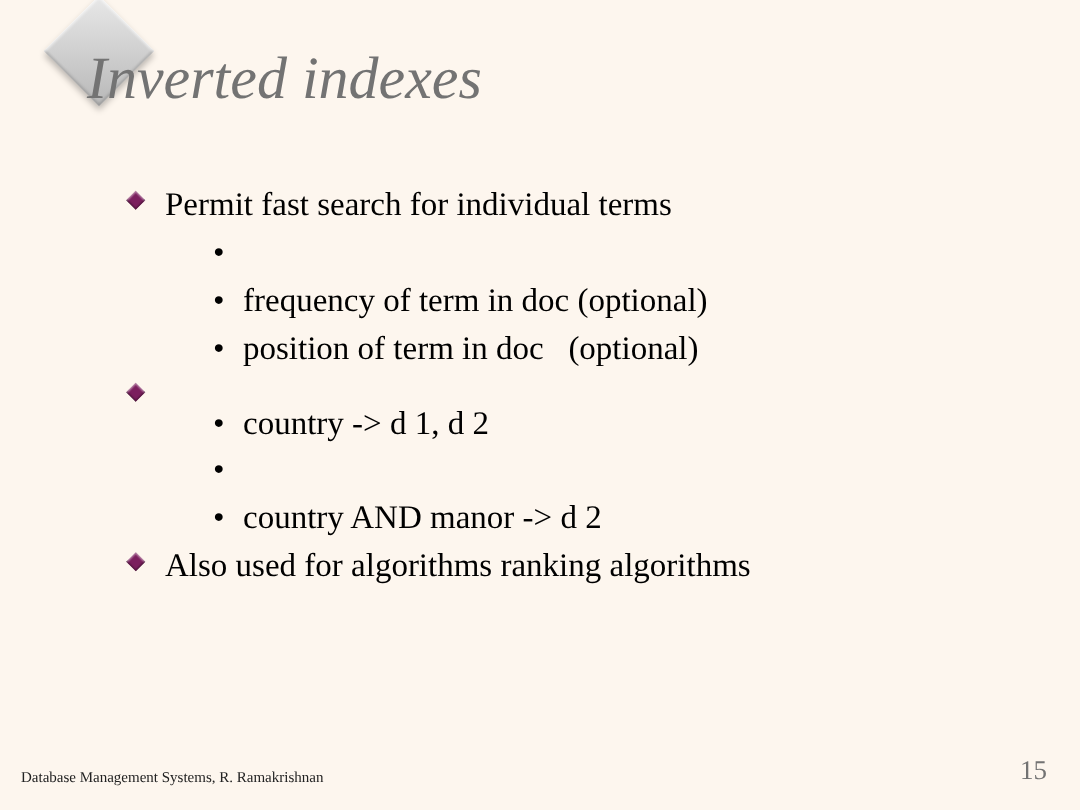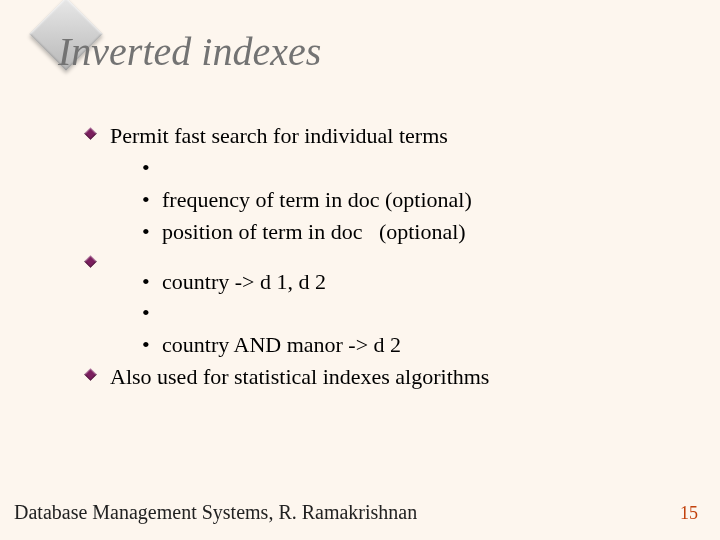--- a/index.html
+++ b/index.html
@@ -68,29 +68,29 @@
   }
   .dot {
     width: 20px;
     flex-shrink: 0;
     text-align: left;
   }
   .footer-left {
     position: absolute;
     bottom: 16px;
     left: 14px;
-    font-size: 20px;
+    font-size: 10px;
     color: #222;
   }
   .footer-right {
     position: absolute;
     bottom: 16px;
     right: 22px;
     font-size: 18px;
-    color: #c2410c;
+    color: #737373;
   }
 </style>
 </head>
 <body>
 
 <div class="diamond"></div>
 
 <h1 class="title">Inverted indexes</h1>
 
 <div class="content">
@@ -128,19 +128,19 @@
   </div>
   <div class="sub">
     <span class="dot">•</span>
     <span>country AND manor -&gt; d 2</span>
   </div>
 
   <div class="row">
     <span class="dia-bullet">
         <span class="d"></span>
       </span>
-    <span>Also used for statistical indexes algorithms</span>
+    <span>Also used for algorithms ranking algorithms</span>
   </div>
 
 </div>
 
 <div class="footer-left">Database Management Systems, R. Ramakrishnan</div>
 <div class="footer-right">15</div>
 
 </body></html>

